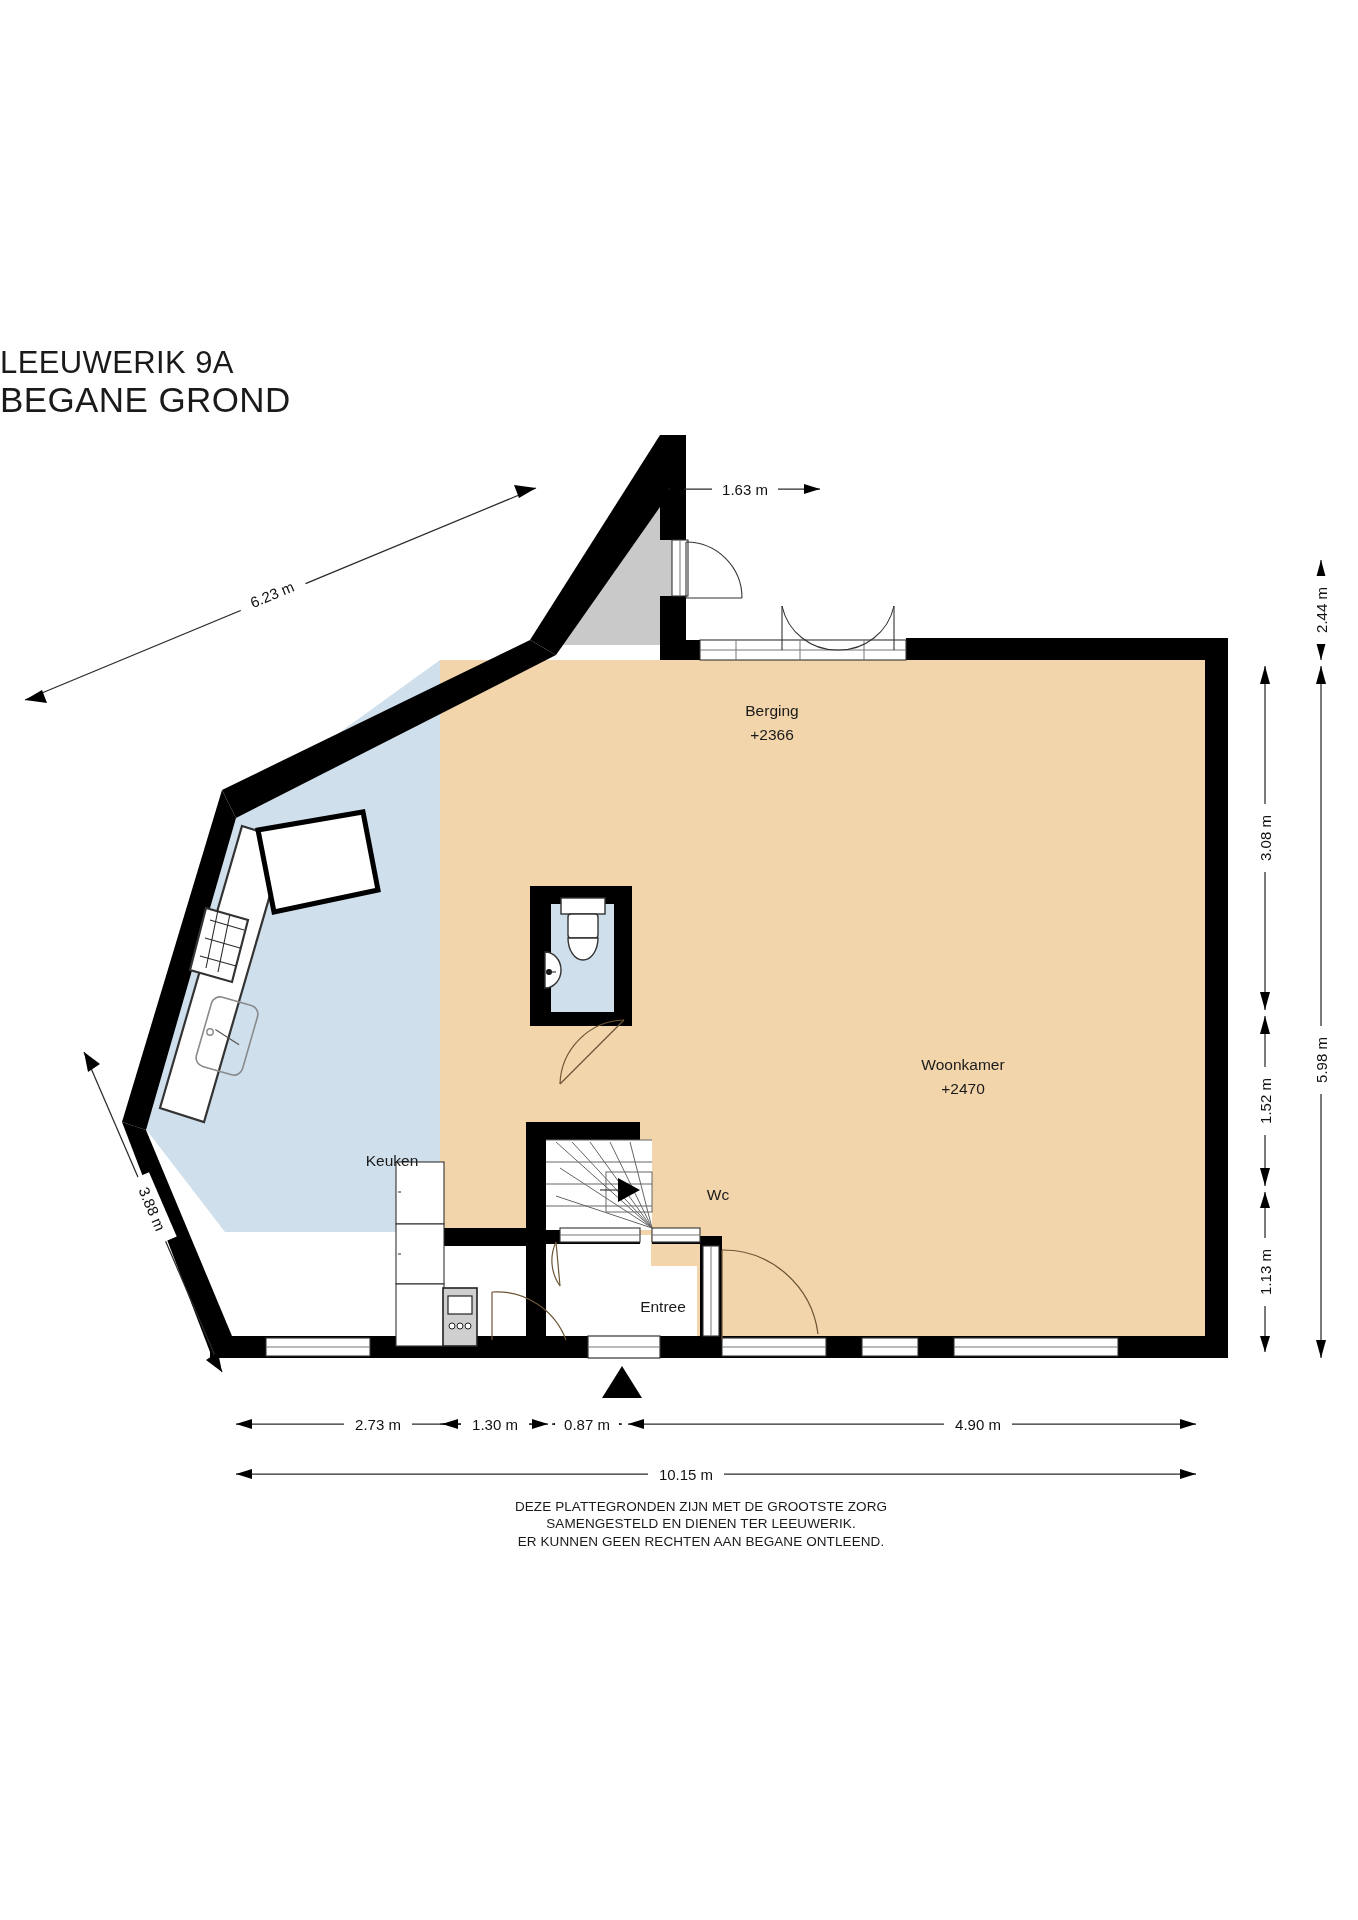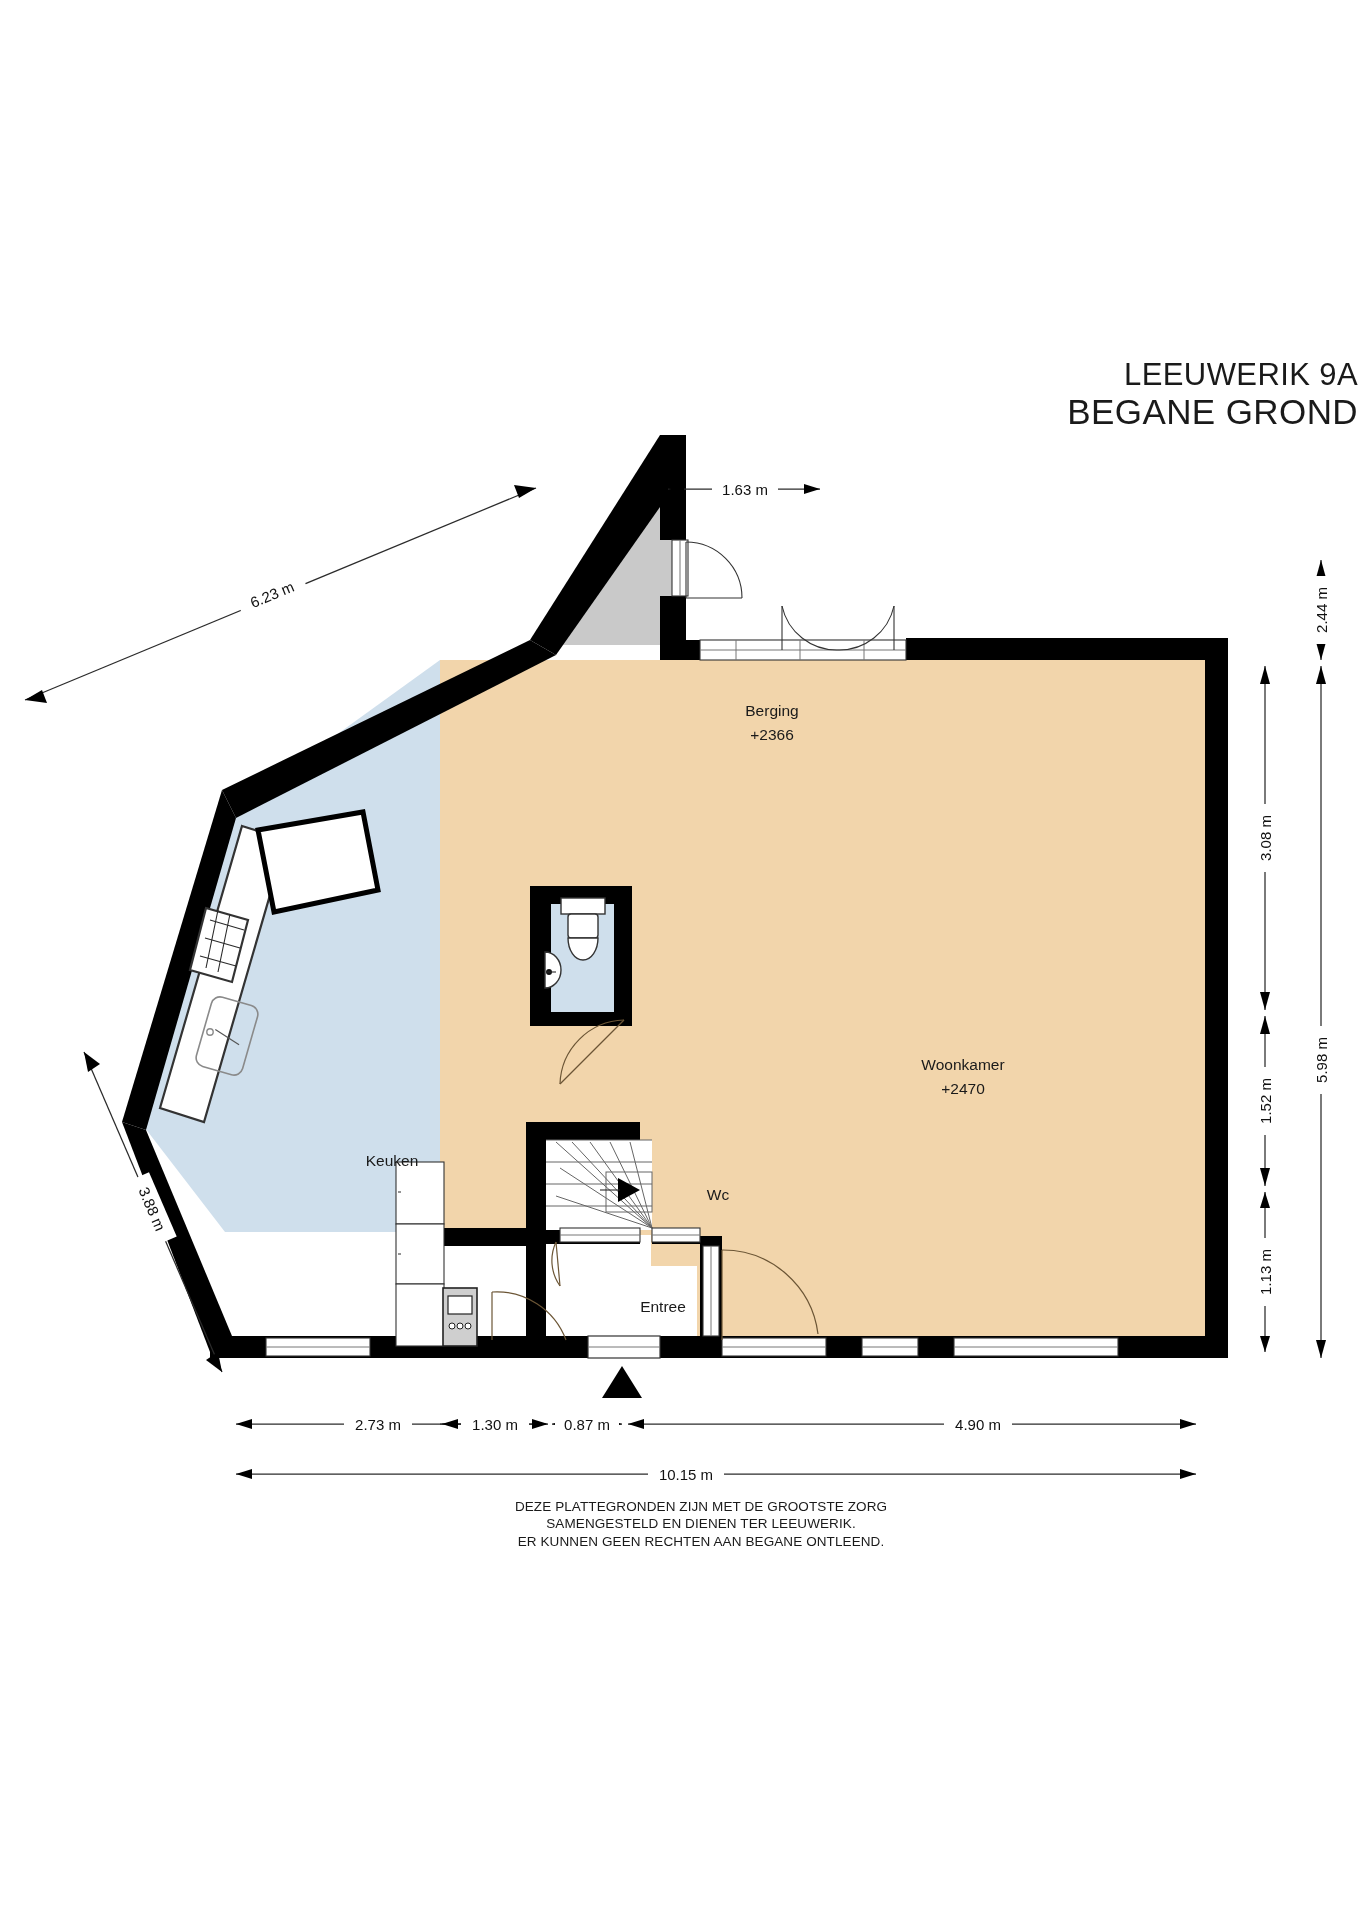--- a/index.html
+++ b/index.html
@@ -20,23 +20,22 @@
     left: 0; top: 0;
     width: 1358px;
     height: 1920px;
     background: #ffffff;
   }
   .title-block {
     position: absolute;
     left: 0;
     top: 345px;
     width: 1358px;
-    text-align: right;
+    text-align: left;
     line-height: 1.14;
-    margin-top: 12px;
   }
   .title-line1 {
     font-size: 31px;
     letter-spacing: 0.4px;
     color: #1a1a1a;
   }
   .title-line2 {
     font-size: 35px;
     letter-spacing: 0.4px;
     color: #1a1a1a;

